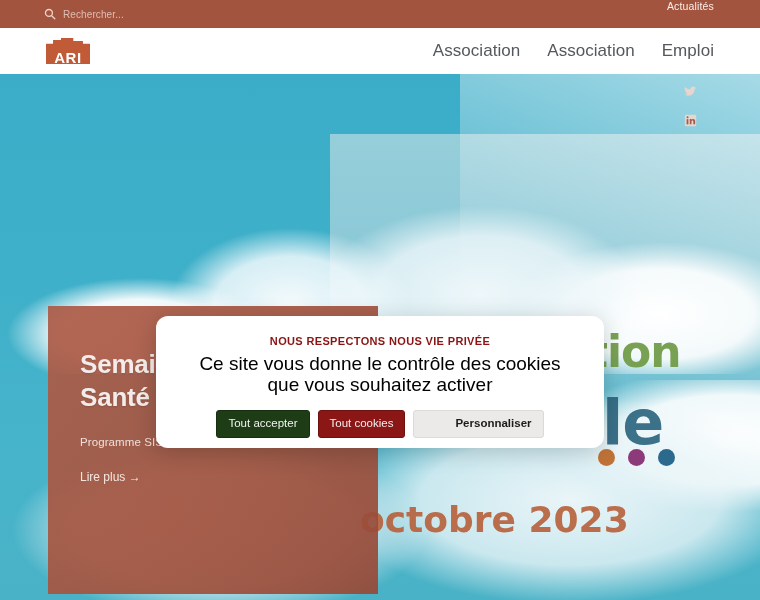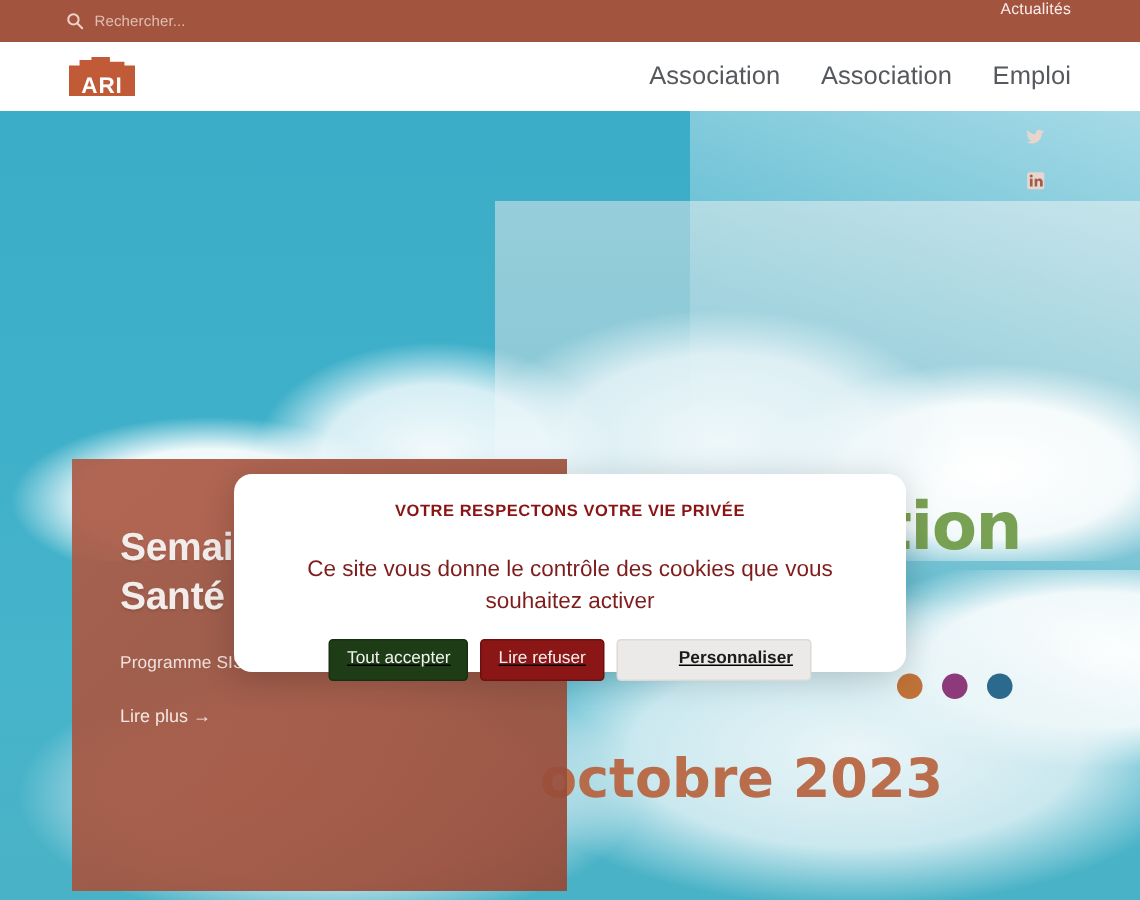--- a/index.html
+++ b/index.html
@@ -180,26 +180,26 @@
     box-shadow: 0 4px 22px rgba(0,0,0,.18);
     z-index: 40;
     display: flex; flex-direction: column; align-items: center;
     padding-top: 19px;
   }
   .cookie-title {
     color: #8a1414; font-size: 11px; font-weight: 700;
     letter-spacing: .35px; text-align: center;
   }
   .cookie-body {
-    margin-top: 22px;
-    color: #7f1d1d; font-size: 15px; line-height: 21px;
+    margin-top: 6px;
+    color: #000000; font-size: 19px; line-height: 21px;
     text-align: center; max-width: 380px;
   }
   .cookie-actions {
-    margin-top: 15px; display: flex; align-items: flex-start; gap: 8px; text-decoration: underline;
+    margin-top: 15px; display: flex; align-items: flex-start; gap: 8px;
   }
   .btn {
     font-family: "Liberation Sans", sans-serif;
     font-size: 11.5px; line-height: 1;
     padding: 7px 11px; border-radius: 3px;
     border: 1px solid transparent; cursor: pointer;
     white-space: nowrap;
   }
   .btn-accept { background: #1e3d16; color: #f1f3ef; border-color: #16300f; }
   .btn-refuse { background: #8a1616; color: #f6eeee; border-color: #6f1010; }
@@ -270,38 +270,39 @@
   </div>
 
   <div class="hero">
     <div class="sky"></div>
     <div class="haze-mid"></div>
     <div class="haze-right"></div>
     <div class="cloudbank-top"></div>
     <div class="cloudbank-bottom"></div>
 
     <div class="poster-word poster-info">d'information</div>
+    <div class="poster-word poster-le">le</div>
     <div class="poster-word poster-date">octobre 2023</div>
 
     <div class="dots">
       <span class="dot dot-orange"></span>
       <span class="dot dot-purple"></span>
       <span class="dot dot-blue"></span>
     </div>
 
     <div class="hero-card">
       <div class="hero-title">Semaine d'info Santé 2023</div>
       <div class="hero-sub">Programme SIS</div>
       <a class="hero-more" href="#">Lire plus →</a>
     </div>
   </div>
 
   <div class="cookie-overlay">
-    <div class="cookie-title">VOTRE RESPECTONS VOTRE VIE PRIVÉE</div>
+    <div class="cookie-title">NOUS RESPECTONS NOUS VIE PRIVÉE</div>
     <div class="cookie-body">Ce site vous donne le contrôle des cookies que vous souhaitez activer</div>
     <div class="cookie-actions">
       <button class="btn btn-accept">Tout accepter</button>
-      <button class="btn btn-refuse">Lire refuser</button>
+      <button class="btn btn-refuse">Tout cookies</button>
       <button class="btn btn-custom">Personnaliser</button>
     </div>
   </div>
 
 </div>
 
 </body></html>

